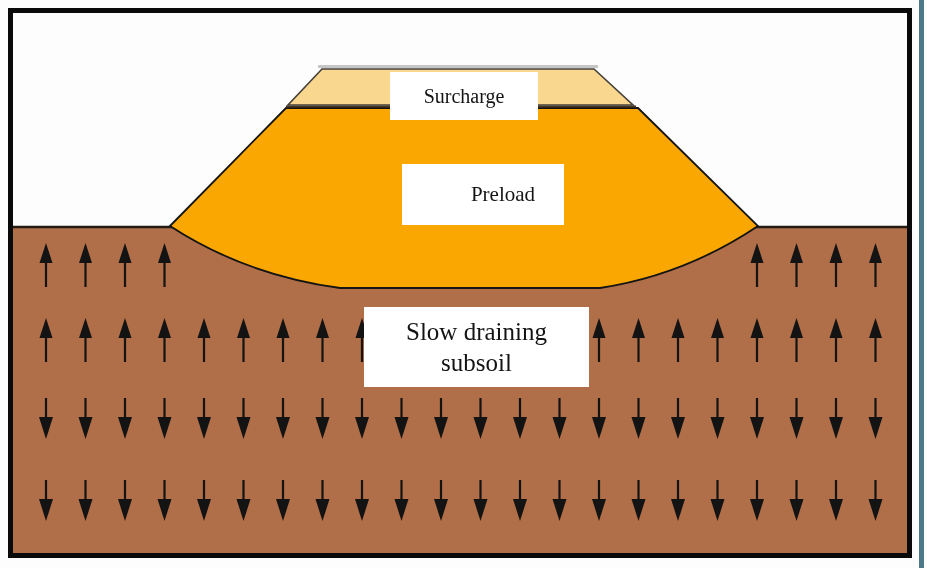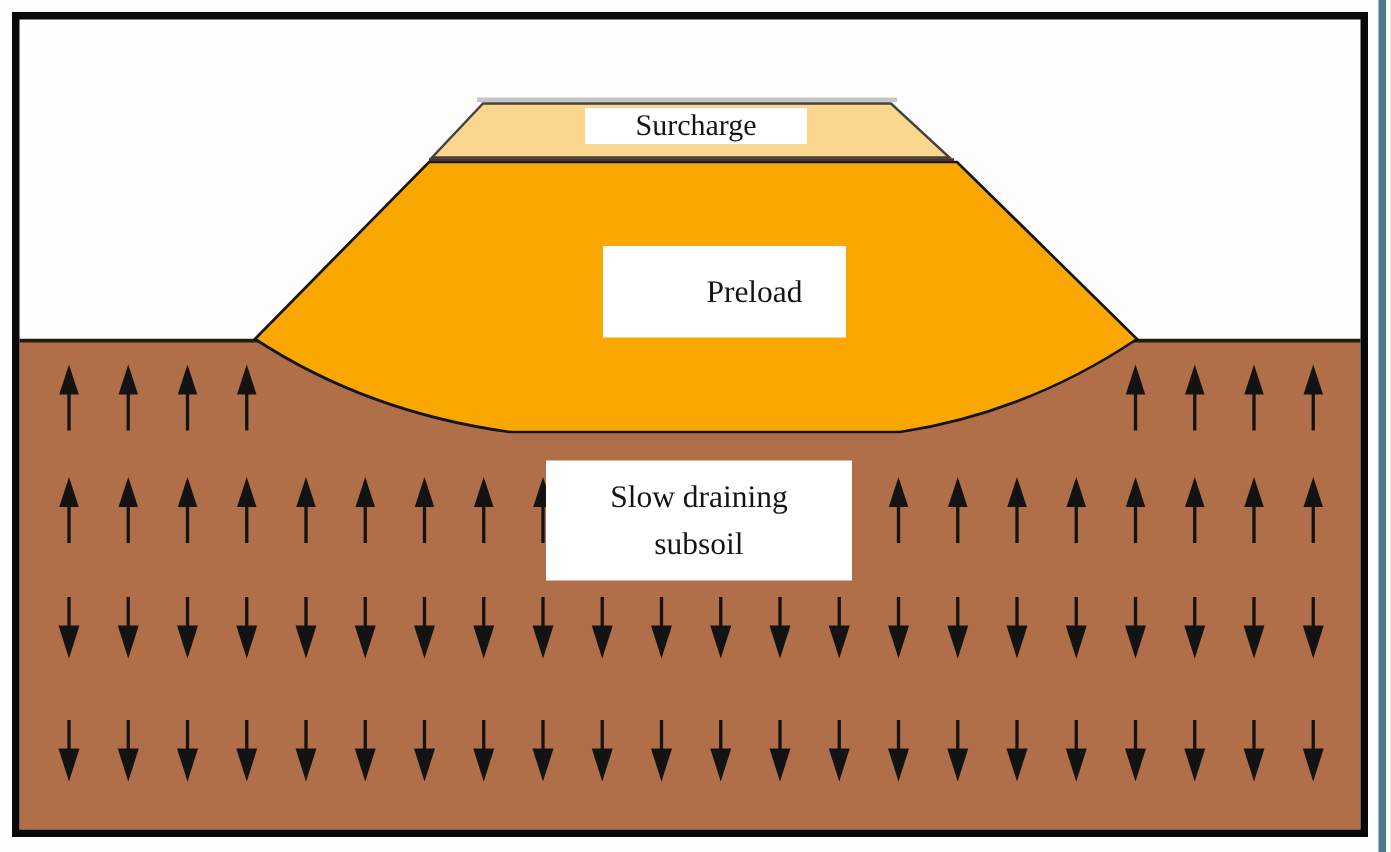--- a/index.html
+++ b/index.html
@@ -11,24 +11,24 @@
     position:absolute;left:8px;top:8px;width:904px;height:550px;
     box-sizing:border-box;border:5px solid #0a0a0a;background:transparent;
   }
   .diagram-svg{position:absolute;left:0;top:0;width:927px;height:568px;}
   .edge-line{position:absolute;top:0;left:919px;width:5px;height:568px;}
   .label{
     position:absolute;background:#ffffff;color:#141414;
     display:flex;align-items:center;justify-content:center;
     text-align:center;
   }
-  .label-surcharge{left:390px;top:72px;width:148px;height:24px;font-size:20px;}
+  .label-surcharge{left:390px;top:72px;width:148px;height:48px;font-size:20px;}
   .label-preload{left:402px;top:164px;width:122px;height:61px;font-size:21px;padding-left:40px;}
   .label-subsoil{
-    left:364px;top:307px;width:204px;height:80px;font-size:21px;
+    left:364px;top:307px;width:225px;height:80px;font-size:25px;
     flex-direction:column;line-height:31px;
   }
 </style>
 </head>
 <body>
 
 <div class="canvas">
 
   <svg class="diagram-svg" width="927" height="568" viewBox="0 0 927 568">
 

